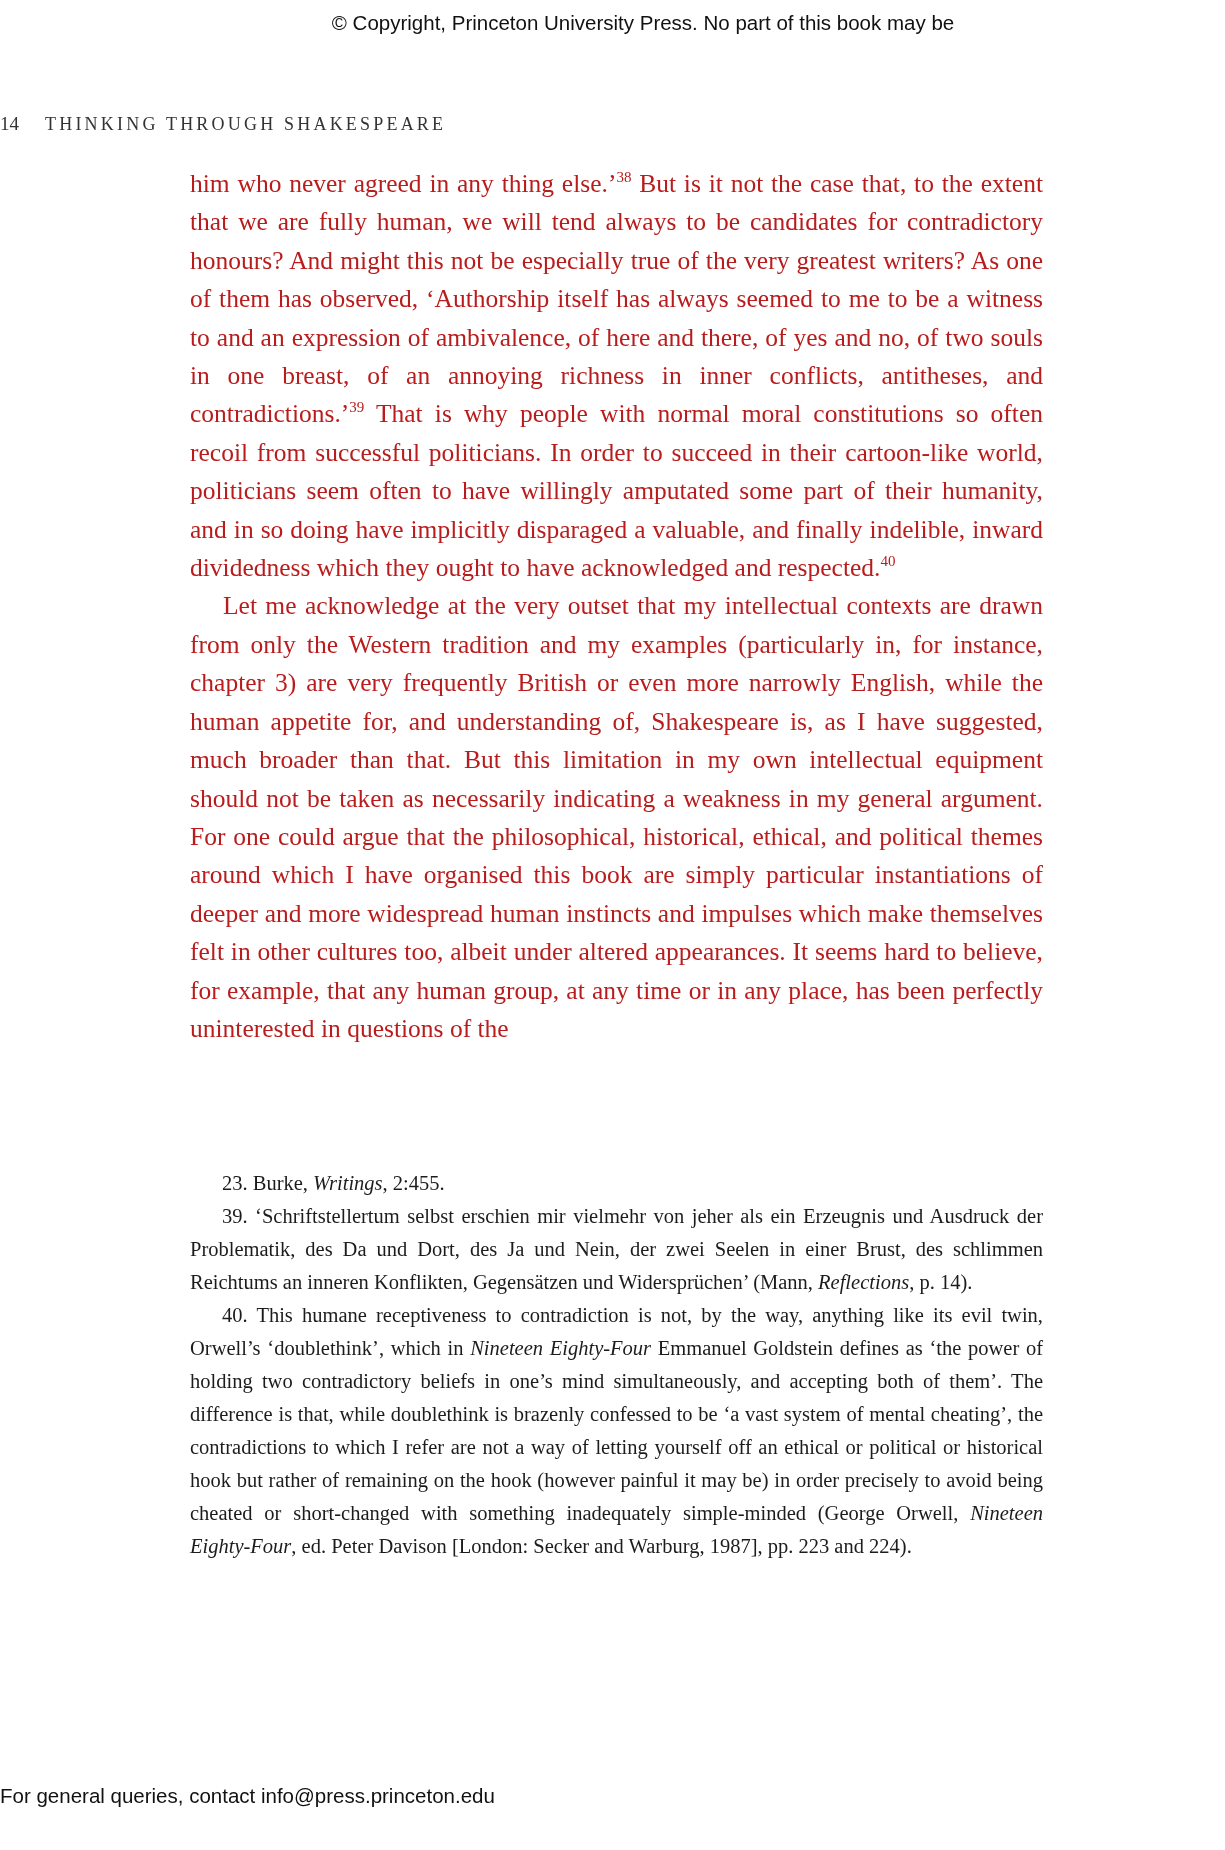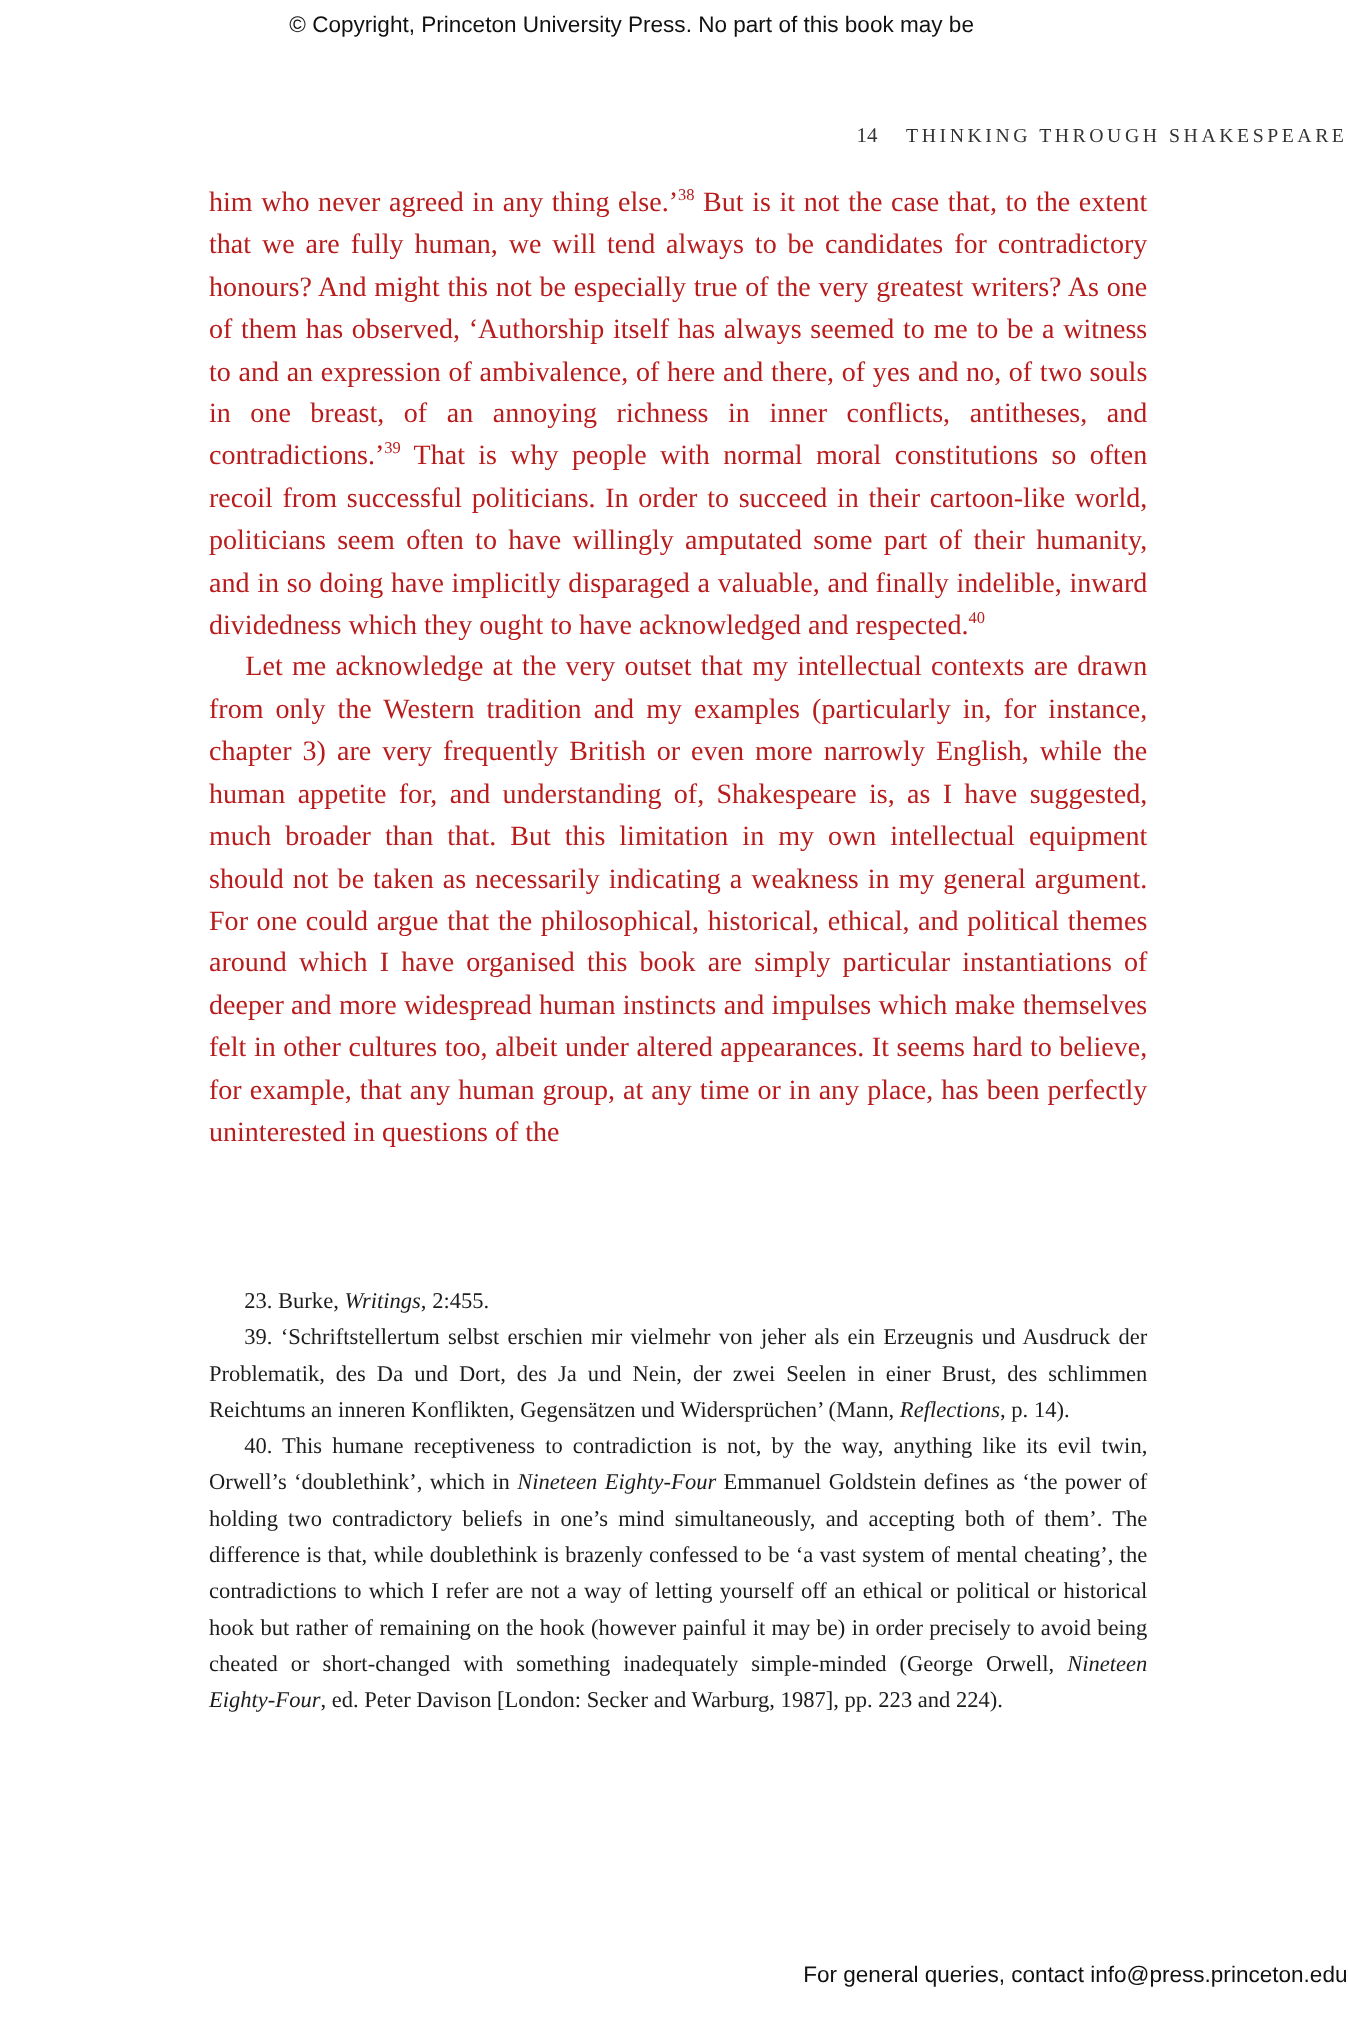--- a/index.html
+++ b/index.html
@@ -1,42 +1,42 @@
 <!DOCTYPE html>
 <html><head>
   <meta charset="utf-8">
   <style>
     html, body { margin: 0; padding: 0; background: #ffffff; }
     body { width: 1225px; height: 1850px; position: relative; overflow: hidden; color: #1a1a1a; }
     .copyright {
       position: absolute; left: 263px; top: 10px; width: 760px;
-      font-family: "Liberation Sans", sans-serif; font-size: 20.5px; line-height: 26.5px; color: #111;
+      font-family: "Liberation Sans", sans-serif; font-size: 20.5px; line-height: 26.5px; color: #111; text-align: center;
     }
     .running-head {
-      position: absolute; left: 0; width: 1225px; top: 113px; text-align: right;
+      position: absolute; left: 0; width: 1225px; top: 113px; text-align: left;
       font-family: "Liberation Serif", serif; font-size: 18px; letter-spacing: 3.2px; color: #333;
     }
     .running-head .folio { margin-right: 26px; letter-spacing: 0; font-size: 19px; }
     .body-text {
       position: absolute; left: 190px; top: 165px; width: 853px;
       font-family: "Liberation Serif", serif; font-size: 25.5px; line-height: 38.4px;
       text-align: justify; color: #b91c1c;
     }
     .body-text p { margin: 0; }
     .body-text p.indent { text-indent: 33px; }
     sup { font-size: 15px; line-height: 0; vertical-align: 10px; }
     .footnotes {
       position: absolute; left: 190px; top: 1167px; width: 853px;
       font-family: "Liberation Serif", serif; font-size: 20.5px; line-height: 33px;
       text-align: justify; color: #1c1c1c;
     }
     .footnotes p { margin: 0; text-indent: 32px; }
     .footnotes i { font-style: italic; }
     .footer {
-      position: absolute; left: 0; width: 1225px; top: 1784px; text-align: right;
+      position: absolute; left: 0; width: 1225px; top: 1784px; text-align: left;
       font-family: "Liberation Sans", sans-serif; font-size: 20.5px; color: #111;
     }
   </style>
 </head>
 <body>
 
 <div class="copyright">
   <div>© Copyright, Princeton University Press. No part of this book may be</div>
 </div>
 

